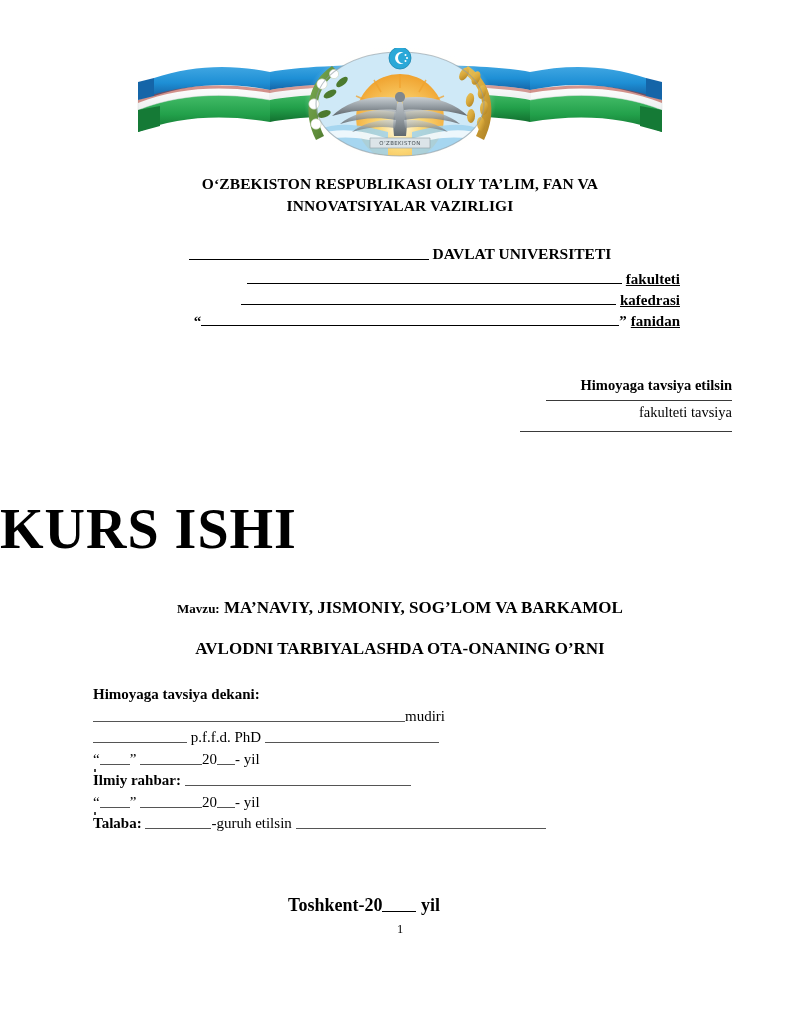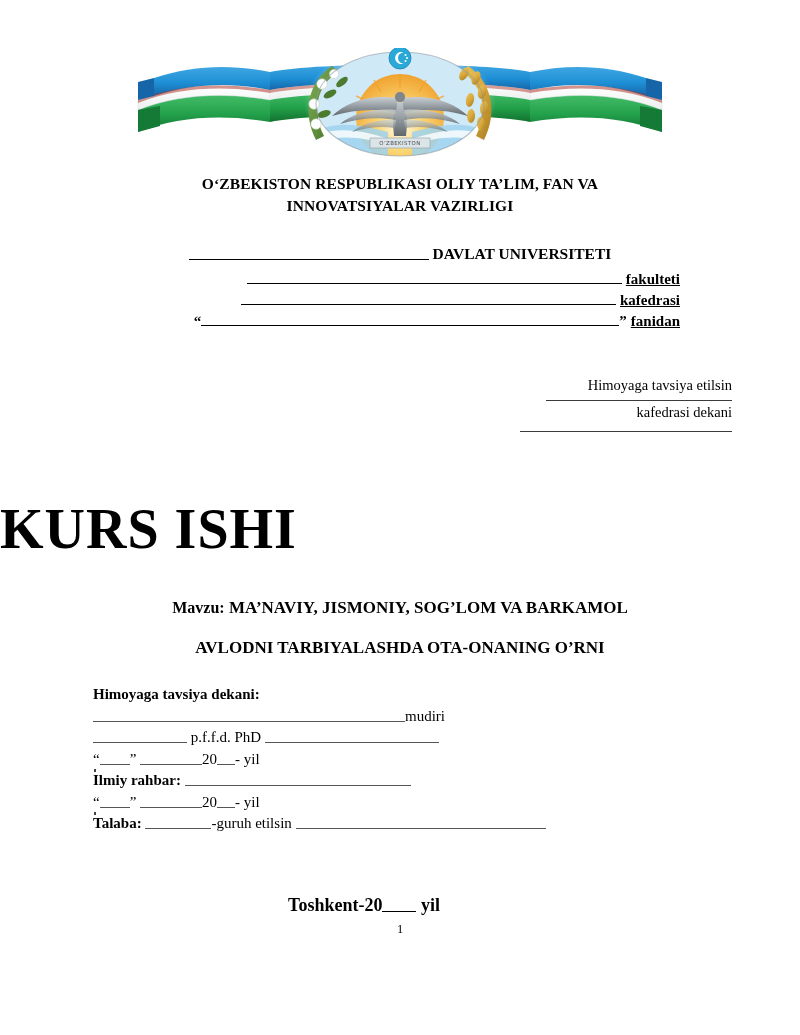--- a/index.html
+++ b/index.html
@@ -93,21 +93,21 @@
   
   .dean-block {
     position: absolute;
     right: 68px;
     top: 375px;
     width: 260px;
     text-align: right;
     font-size: 14.5px;
     line-height: 20px;
   }
-  .dean-head { font-weight: normal; font-size: 14.5px; }
+  .dean-head { font-weight: bold; font-size: 14.5px; }
   .dean-rule {
     margin: 5px 0 0 auto;
     width: 186px;
     border-bottom: 1.5px solid #3a3a3a;
     height: 0;
   }
   .dean-rule2 {
     margin: 9px 0 0 auto;
     width: 212px;
     border-bottom: 1.5px solid #3a3a3a;
@@ -132,21 +132,21 @@
   .subject {
     position: absolute;
     left: 100px;
     top: 588px;
     width: 600px;
     text-align: center;
     font-weight: bold;
     font-size: 17px;
     line-height: 40px;
   }
-  .subject .mavzu-label { font-size: 16px; }
+  .subject .mavzu-label { font-size: 13px; }
 
   
   .sig-block {
     position: absolute;
     left: 93px;
     top: 684px;
     width: 580px;
     font-size: 15px;
     line-height: 21.5px;
   }
@@ -365,21 +365,21 @@
       <span>“</span>
       <span class="rule" style="width:418px"></span>
       <span>”</span>
       <span class="lbl">fanidan</span>
     </div>
   </div>
 
   <div class="dean-block">
     <div class="dean-head">Himoyaga tavsiya etilsin</div>
     <div class="dean-rule"></div>
-    <div class="dean-sub">kafedrasi dekani</div>
+    <div class="dean-sub">fakulteti tavsiya</div>
     <div class="dean-rule2"></div>
   </div>
 
   <div class="doc-title">KURS ISHI</div>
 
   <div class="subject">
     <div>
       <span class="mavzu-label">Mavzu:</span>
       <span>MA’NAVIY, JISMONIY, SOG’LOM VA BARKAMOL</span>
     </div>

